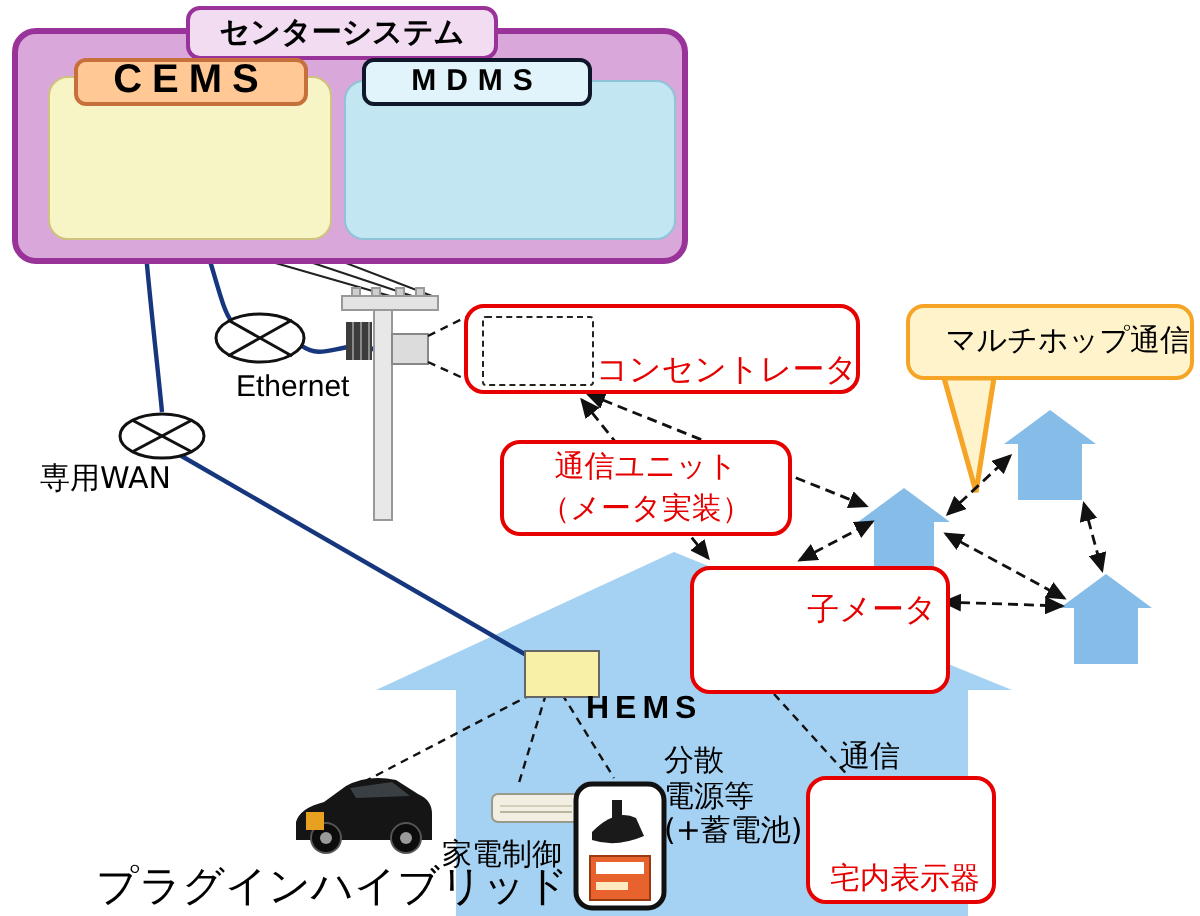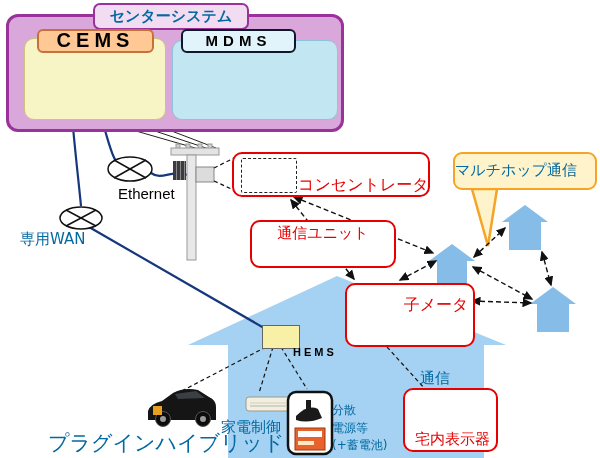--- a/index.html
+++ b/index.html
@@ -1,20 +1,20 @@
 <!DOCTYPE html>
 <html><head>
 <meta charset="utf-8">
 <style>
   html,body{margin:0;padding:0;}
   body{font-family:"Liberation Sans","DejaVu Sans",sans-serif;}
   .stage{position:relative;width:600px;height:458px;background:#ffffff;overflow:hidden;}
   .abs{position:absolute;}
   svg{position:absolute;left:0;top:0;}
-  .jp{font-family:"DejaVu Sans","Liberation Sans",sans-serif;color:#0369a1;}
+  .jp{font-family:"DejaVu Sans","Liberation Sans",sans-serif;color:#000000;}
   
   .cs-container{left:6px;top:14px;width:332px;height:112px;background:#d9a7d9;border:3px solid #993399;border-radius:12px;}
   .cs-title{left:93px;top:3px;width:152px;height:23px;background:#f2dcf2;border:2px solid #993399;border-radius:7px;
             font-size:15px;font-weight:bold;text-align:center;line-height:23px;}
   .cems-panel{left:24px;top:38px;width:140px;height:80px;background:#f7f4c5;border:1px solid #cfc27e;border-radius:10px;}
   .mdms-panel{left:172px;top:40px;width:164px;height:78px;background:#c3e7f2;border:1px solid #8fc3d8;border-radius:10px;}
   .cems-label{left:37px;top:29px;width:113px;height:20px;background:#ffc894;border:2px solid #c6713b;border-radius:6px;
               font-size:20px;font-weight:bold;text-align:center;line-height:19px;letter-spacing:5px;}
   .mdms-label{left:181px;top:29px;width:111px;height:20px;background:#e2f4fb;border:2px solid #0f172a;border-radius:6px;
               font-size:15px;font-weight:bold;text-align:center;line-height:19px;letter-spacing:5px;}
@@ -23,31 +23,31 @@
   .eth-label{left:105px;top:185px;margin-left:13px;}
   .wan-label{left:20px;top:230px;}
   
   .redbox{background:#ffffff;border:2.5px solid #e60000;border-radius:10px;box-sizing:border-box;}
   .red-text{color:#e60000;}
   .concentrator-box{left:232px;top:152px;width:198px;height:45px;}
   .conc-dashed{left:7px;top:4px;width:54px;height:33px;border:1.6px dashed #222;border-radius:2px;position:absolute;}
   .conc-label{position:absolute;left:64px;top:11px;width:130px;height:40px;font-size:16px;text-align:center;line-height:40px;white-space:nowrap;}
   .commu-box{left:250px;top:220px;width:146px;height:48px;text-align:center;font-size:15px;line-height:21px;padding-top:1px;}
   .multihop{left:453px;top:152px;width:144px;height:38px;background:#fff3cc;border:2.5px solid #f5a425;border-radius:9px;
-            box-sizing:border-box;font-size:15px;text-align:left;line-height:33px;}
+            box-sizing:border-box;font-size:15px;text-align:right;line-height:33px;}
   .meter-box{left:345px;top:283px;width:130px;height:64px;}
   .meter-label{position:absolute;left:52px;top:9px;width:74px;font-size:16px;line-height:21px;text-align:center;}
   .display-box{left:403px;top:388px;width:95px;height:64px;}
   .display-label{position:absolute;left:0;top:40px;width:95px;font-size:15px;text-align:center;}
   
   .hems-device{left:262px;top:325px;width:36px;height:22px;background:#f7f0a6;border:1.5px solid #666;}
-  .hems-label{left:293px;top:346px;font-size:11px;font-weight:bold;letter-spacing:3px;}
+  .hems-label{left:293px;top:346px;font-size:16px;font-weight:bold;letter-spacing:3px;}
   .comm-label{left:408px;top:369px;margin-left:12px;}
   .appl-label{left:221px;top:418px;}
-  .dg-label{left:332px;top:402px;line-height:17.5px;font-size:12px;white-space:nowrap;}
+  .dg-label{left:332px;top:372px;line-height:17.5px;font-size:15px;white-space:nowrap;}
   .phv-label{left:48px;top:429px;font-size:21px;}
 </style>
 </head>
 <body>
 
 <div class="stage">
 
   <svg width="600" height="458" viewBox="0 0 600 458">
     <defs>
       <marker id="arw" markerUnits="userSpaceOnUse" markerWidth="11" markerHeight="9" refX="8.5" refY="4.5" orient="auto">
@@ -229,20 +229,21 @@
   <div class="abs lbl eth-label">Ethernet</div>
   <div class="abs lbl jp wan-label">専用WAN</div>
 
   <div class="abs redbox concentrator-box">
     <div class="conc-dashed"></div>
     <div class="conc-label red-text jp">コンセントレータ</div>
   </div>
 
   <div class="abs redbox commu-box jp red-text">
     <div>通信ユニット</div>
+    <div>（メータ実装）</div>
   </div>
 
   <div class="abs multihop jp">マルチホップ通信</div>
 
   <div class="abs hems-device"></div>
   <div class="abs hems-label">HEMS</div>
 
   <div class="abs redbox meter-box">
     <div class="meter-label red-text jp">
       <div>子メータ</div>

